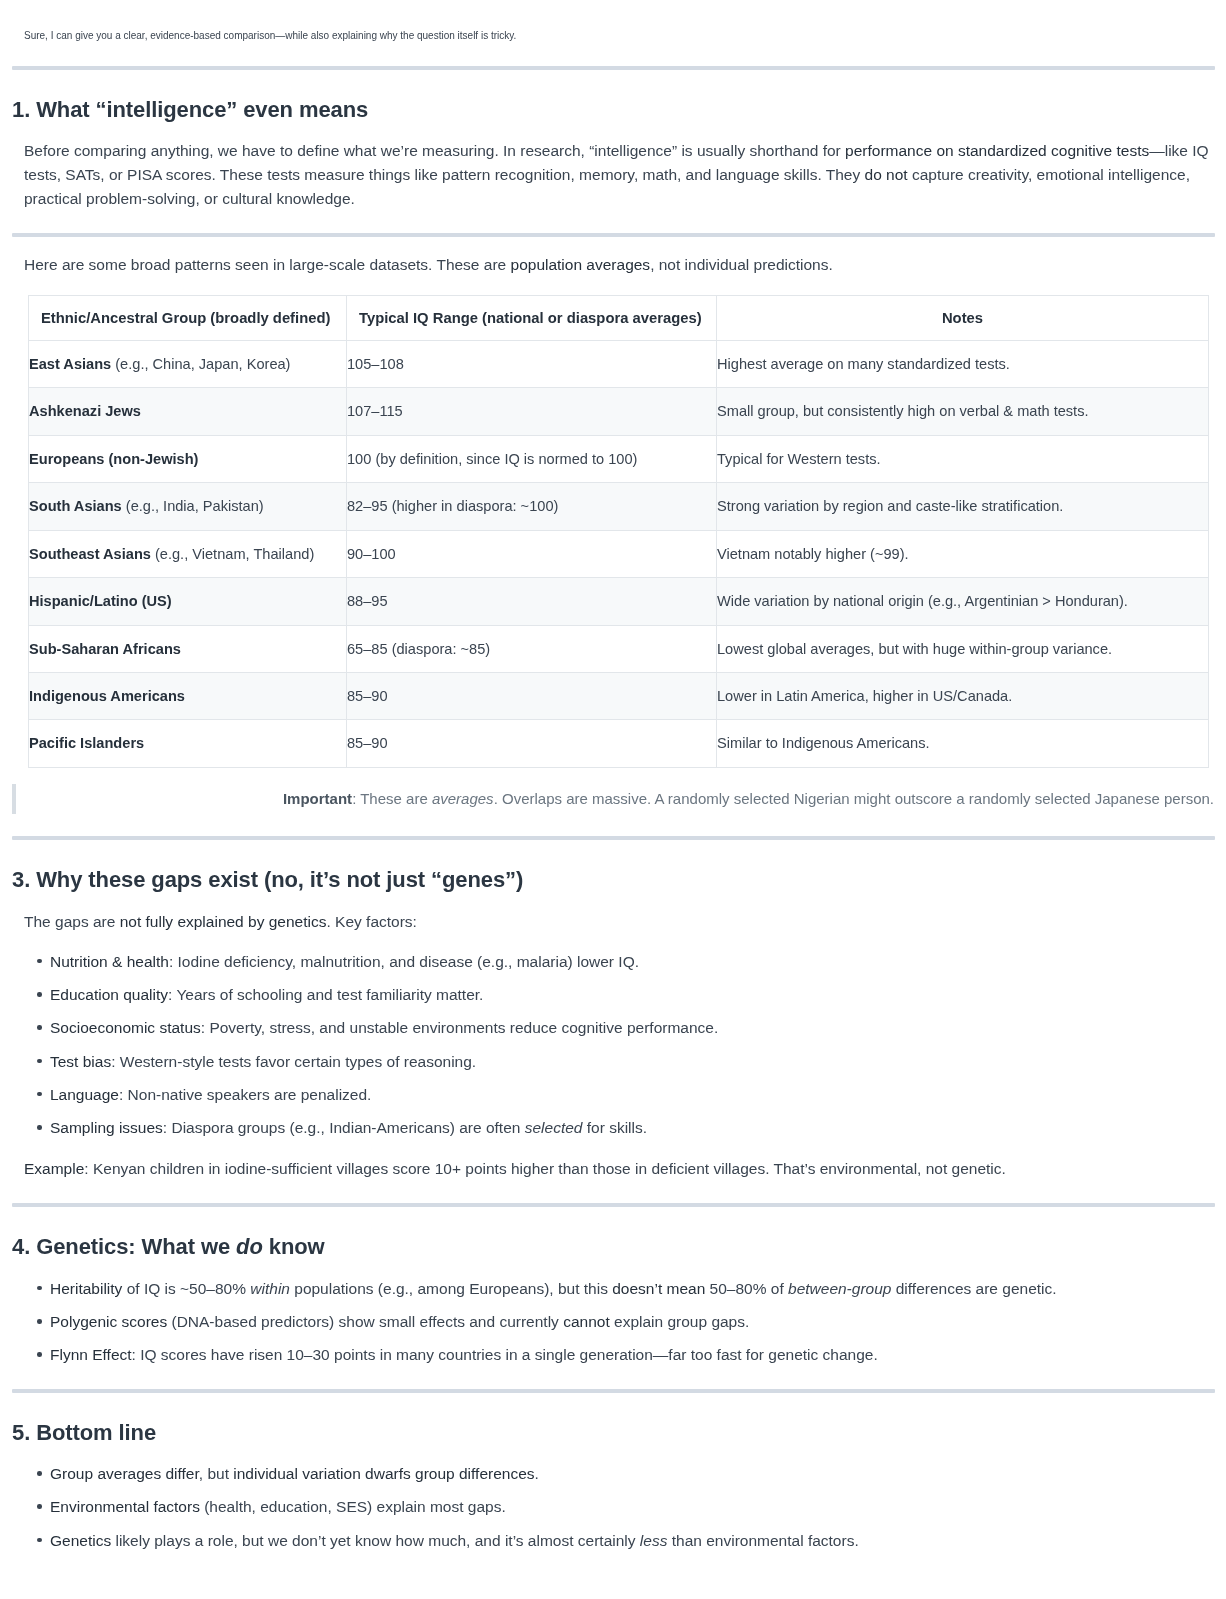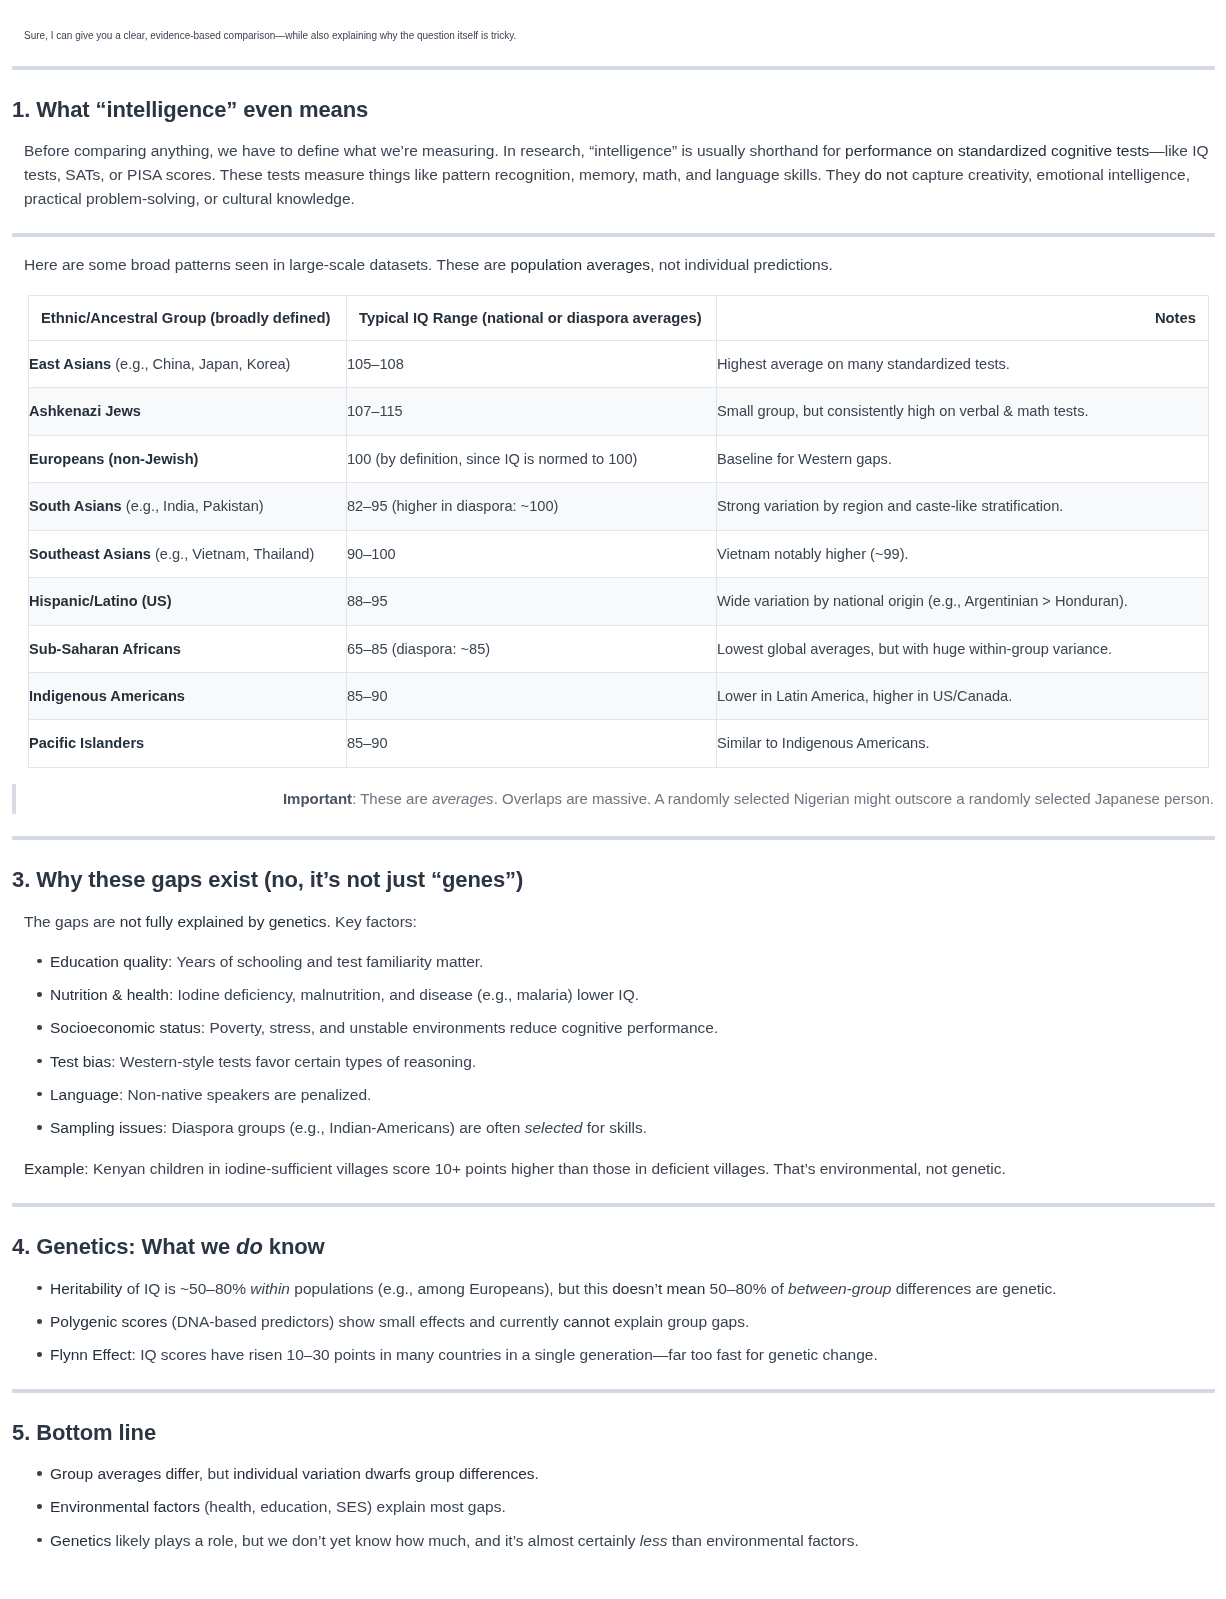--- a/index.html
+++ b/index.html
@@ -68,21 +68,21 @@
   table.data-table th {
     font-weight: 700;
     color: #26303b;
     text-align: left;
     padding: 14px 12px;
     border: 1px solid #e2e6ea;
     vertical-align: middle;
     background: #ffffff;
     font-size: 14.8px;
   }
-  table.data-table th.center { text-align: right; }
+  table.data-table th.center { text-align: center; }
   table.data-table td {
     padding: 13px 0;
     border: 1px solid #e2e6ea;
     color: #3a4450;
     vertical-align: middle;
     line-height: 1.4;
   }
   table.data-table tbody tr:nth-child(even) { background: #f7f9fa; }
   table.data-table td.group strong { font-weight: 700; color: #26303b; }
   table.data-table td.group span.sub { color: #3a4450; font-weight: 400; }
@@ -159,21 +159,21 @@
           <td>Highest average on many standardized tests.</td>
         </tr>
         <tr>
           <td class="group"><strong>Ashkenazi Jews</strong></td>
           <td>107–115</td>
           <td>Small group, but consistently high on verbal &amp; math tests.</td>
         </tr>
         <tr>
           <td class="group"><strong>Europeans (non-Jewish)</strong></td>
           <td>100 (by definition, since IQ is normed to 100)</td>
-          <td>Baseline for Western gaps.</td>
+          <td>Typical for Western tests.</td>
         </tr>
         <tr>
           <td class="group"><strong>South Asians</strong><span class="sub"> (e.g., India, Pakistan)</span></td>
           <td>82–95 (higher in diaspora: ~100)</td>
           <td>Strong variation by region and caste-like stratification.</td>
         </tr>
         <tr>
           <td class="group"><strong>Southeast Asians</strong><span class="sub"> (e.g., Vietnam, Thailand)</span></td>
           <td>90–100</td>
           <td>Vietnam notably higher (~99).</td>
@@ -201,22 +201,22 @@
       </tbody>
   </table>
 
   <blockquote class="callout"><strong>Important</strong><span>: These are </span><em>averages</em><span>. Overlaps are massive. A randomly selected Nigerian might outscore a randomly selected Japanese person.</span></blockquote>
 
   <hr class="rule">
 
   <h2 class="section-title">3. Why these gaps exist (no, it’s not just “genes”)</h2>
   <p class="body-para"><span>The gaps are </span><strong>not fully explained by genetics</strong><span>. Key factors:</span></p>
   <ul class="bullets">
+      <li><strong>Nutrition &amp; health</strong><span>: Iodine deficiency, malnutrition, and disease (e.g., malaria) lower IQ.</span></li>
       <li><strong>Education quality</strong><span>: Years of schooling and test familiarity matter.</span></li>
-      <li><strong>Nutrition &amp; health</strong><span>: Iodine deficiency, malnutrition, and disease (e.g., malaria) lower IQ.</span></li>
       <li><strong>Socioeconomic status</strong><span>: Poverty, stress, and unstable environments reduce cognitive performance.</span></li>
       <li><strong>Test bias</strong><span>: Western-style tests favor certain types of reasoning.</span></li>
       <li><strong>Language</strong><span>: Non-native speakers are penalized.</span></li>
       <li><strong>Sampling issues</strong><span>: Diaspora groups (e.g., Indian-Americans) are often </span><em>selected</em><span> for skills.</span></li>
     </ul>
   <p class="body-para tight"><strong>Example</strong><span>: Kenyan children in iodine-sufficient villages score 10+ points higher than those in deficient villages. That’s environmental, not genetic.</span></p>
 
   <hr class="rule">
 
   <h2 class="section-title"><span>4. Genetics: What we </span><em>do</em><span> know</span></h2>

